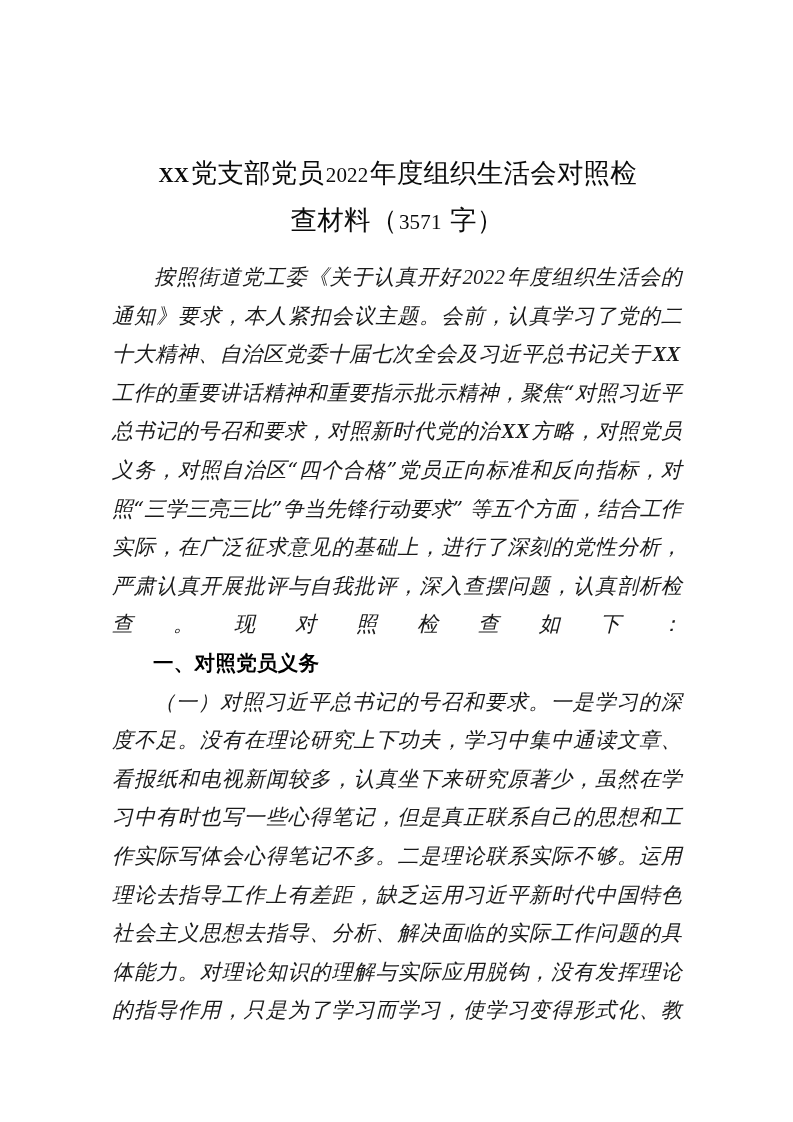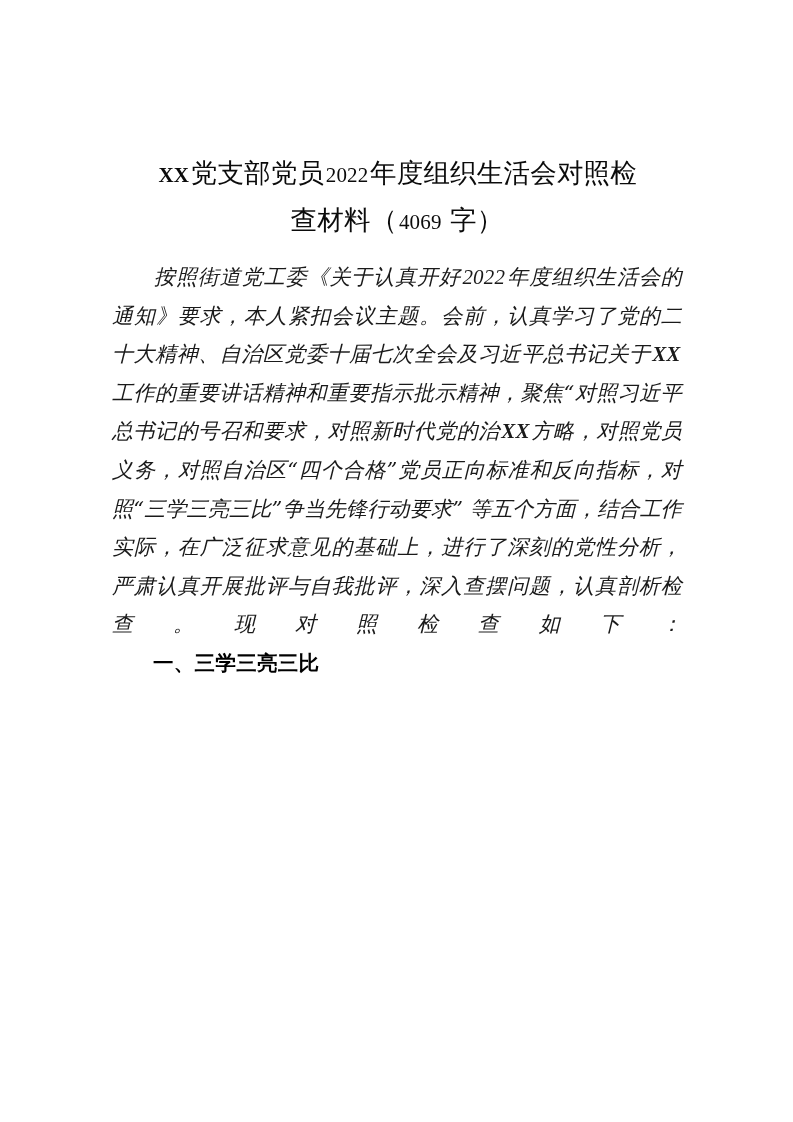--- a/index.html
+++ b/index.html
@@ -91,25 +91,26 @@
     padding: 0 1.5px;
   }
 </style>
 </head>
 <body>
 
 <div class="page">
 
   <h1 class="doc-title">
     <span class="t-line"><span class="lat-b">XX</span>党支部党员<span class="lat">2022</span>年度组织生活会对照检</span>
-    <span class="t-line">查材料（<span class="lat">4069</span> 字）</span>
+    <span class="t-line">查材料（<span class="lat">3571</span> 字）</span>
   </h1>
 
   <div class="body-block">
 
     <p class="para full-justify">按照街道党工委《关于认真开好<span class="lat">2022</span>年度组织生活会的通知》要求，本人紧扣会议主题。会前，认真学习了党的二十大精神、自治区党委十届七次全会及习近平总书记关于<span class="lat-b">XX</span>工作的重要讲话精神和重要指示批示精神，聚焦“对照习近平总书记的号召和要求，对照新时代党的治<span class="lat-b">XX</span>方略，对照党员义务，对照自治区“四个合格”党员正向标准和反向指标，对照“三学三亮三比”争当先锋行动要求” 等五个方面，结合工作实际，在广泛征求意见的基础上，进行了深刻的党性分析，严肃认真开展批评与自我批评，深入查摆问题，认真剖析检查。现对照检查如下：</p>
 
-    <p class="heading-1">一、三学三亮三比</p>
+    <p class="heading-1">一、对照党员义务</p>
 
+    <p class="para full-justify">（一）对照习近平总书记的号召和要求。一是学习的深度不足。没有在理论研究上下功夫，学习中集中通读文章、看报纸和电视新闻较多，认真坐下来研究原著少，虽然在学习中有时也写一些心得笔记，但是真正联系自己的思想和工作实际写体会心得笔记不多。二是理论联系实际不够。运用理论去指导工作上有差距，缺乏运用习近平新时代中国特色社会主义思想去指导、分析、解决面临的实际工作问题的具体能力。对理论知识的理解与实际应用脱钩，没有发挥理论的指导作用，只是为了学习而学习，使学习变得形式化、教</p>
 
   </div>
 
 </div>
 
 </body></html>

